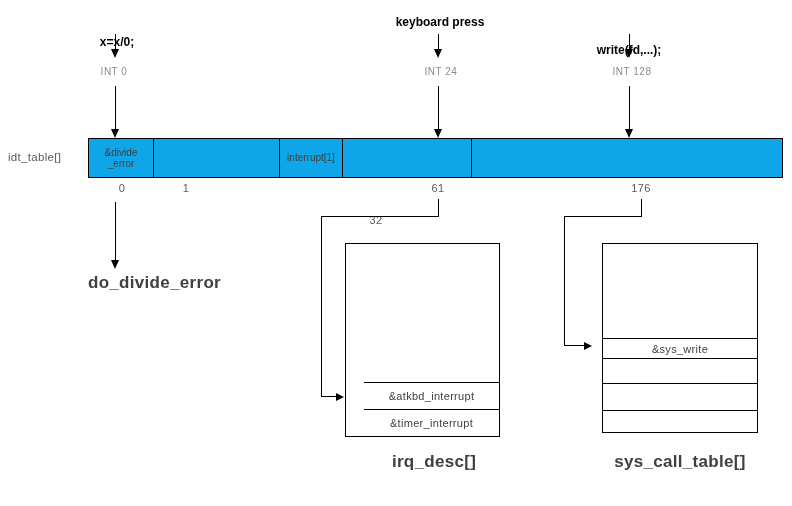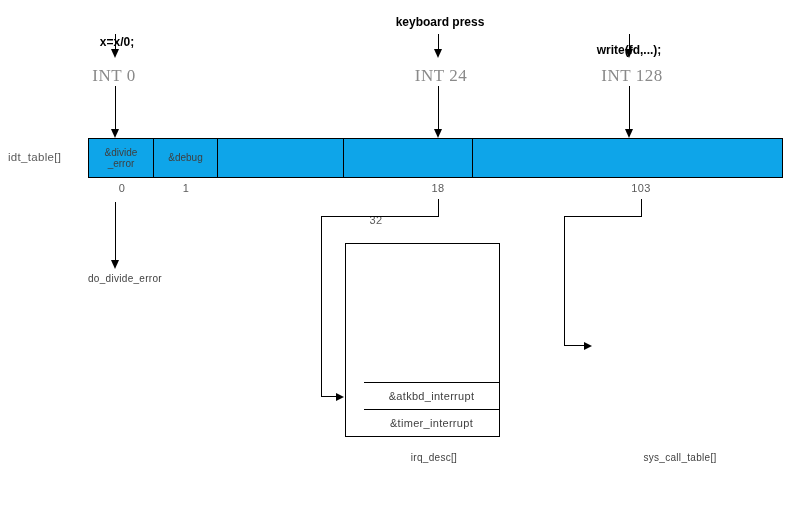--- a/index.html
+++ b/index.html
@@ -9,23 +9,23 @@
     height: 506px;
     background: #ffffff;
     overflow: hidden;
     font-family: "Liberation Sans", "DejaVu Sans", sans-serif;
   }
   .abs { position: absolute; }
   .center-x { transform: translateX(-50%); }
 
   
   .src-label { font-size: 12px; font-weight: bold; color: #000000; white-space: nowrap; }
-  .int-label { font-size: 17px; color: #8a8a8a; white-space: nowrap; letter-spacing: 0.5px; font-family: Liberation Serif, serif; }
+  .int-label { font-size: 10px; color: #8a8a8a; white-space: nowrap; letter-spacing: 0.5px; }
   .muted-label { font-size: 11px; color: #5a5a5a; white-space: nowrap; letter-spacing: 0.3px; }
-  .body-label { font-size: 10px; color: #3f3f3f; white-space: nowrap; letter-spacing: 0.3px; }
+  .body-label { font-size: 17px; color: #3f3f3f; white-space: nowrap; letter-spacing: 0.3px; font-weight: bold; }
 
   
   .vline { position: absolute; width: 1px; background: #000000; }
   .hline { position: absolute; height: 1px; background: #000000; }
 
   
   .head-down {
     position: absolute; width: 0; height: 0;
     border-left: 4px solid transparent;
     border-right: 4px solid transparent;
@@ -109,31 +109,31 @@
   <div>
     <div class="vline" style="left:629px; top:86px; height:44px;"></div>
     <div class="head-down" style="left:625px; top:129px;"></div>
   </div>
 
   <div class="abs muted-label" style="left:8px; top:151px; font-size:11.5px;">idt_table[]</div>
 
   <div class="idt-table">
     <div class="idt-cell" style="width:65px;">&amp;divide
 _error</div>
-    <div class="idt-cell" style="width:64px;">&amp;debug</div>
     <div class="idt-cell" style="width:126px;"></div>
+    <div class="idt-cell" style="width:63px;">interrupt[1]</div>
     <div class="idt-cell" style="width:129px;"></div>
     <div class="idt-cell"></div>
   </div>
 
   <div class="abs muted-label center-x" style="left:122px; top:182px;">0</div>
   <div class="abs muted-label center-x" style="left:186px; top:182px;">1</div>
   <div class="abs muted-label center-x" style="left:376px; top:185px;margin-top:29px;">32</div>
-  <div class="abs muted-label center-x" style="left:438px; top:182px;">18</div>
-  <div class="abs muted-label center-x" style="left:641px; top:182px;">103</div>
+  <div class="abs muted-label center-x" style="left:438px; top:182px;">61</div>
+  <div class="abs muted-label center-x" style="left:641px; top:182px;">176</div>
 
   <div>
     <div class="vline" style="left:115px; top:202px; height:59px;"></div>
     <div class="head-down" style="left:111px; top:260px;"></div>
   </div>
   <div class="abs body-label" style="left:88px; top:273px;">do_divide_error</div>
 
   <div>
     <div class="vline" style="left:438px; top:199px; height:18px;"></div>
     <div class="hline" style="left:321px; top:216px; width:118px;"></div>
@@ -150,15 +150,22 @@
   <div class="abs body-label center-x" style="left:422px; top:452px;padding-left:24px;">irq_desc[]</div>
 
   <div>
     <div class="vline" style="left:641px; top:199px; height:18px;"></div>
     <div class="hline" style="left:564px; top:216px; width:78px;"></div>
     <div class="vline" style="left:564px; top:216px; height:130px;"></div>
     <div class="hline" style="left:564px; top:345px; width:21px;"></div>
     <div class="head-right" style="left:584px; top:342px;"></div>
   </div>
 
+  <div class="mem-box" style="left:602px; top:243px; width:156px; height:190px;">
+    <div class="mem-spacer" style="height:94px;"></div>
+    <div class="mem-row" style="height:20px;">&amp;sys_write</div>
+    <div class="mem-row" style="height:25px;"></div>
+    <div class="mem-row" style="height:27px;"></div>
+    <div class="mem-row" style="height:22px;"></div>
+  </div>
   <div class="abs body-label center-x" style="left:680px; top:452px;">sys_call_table[]</div>
 
 </div>
 
 </body></html>

